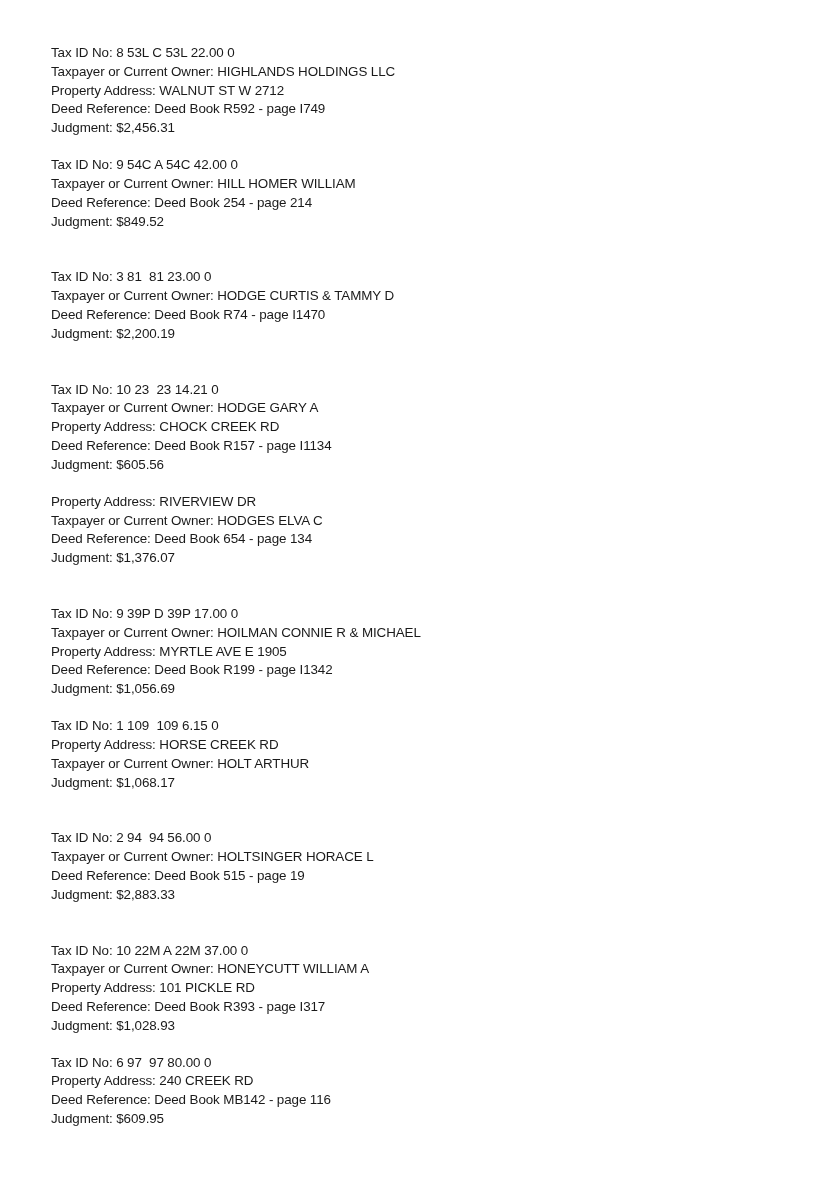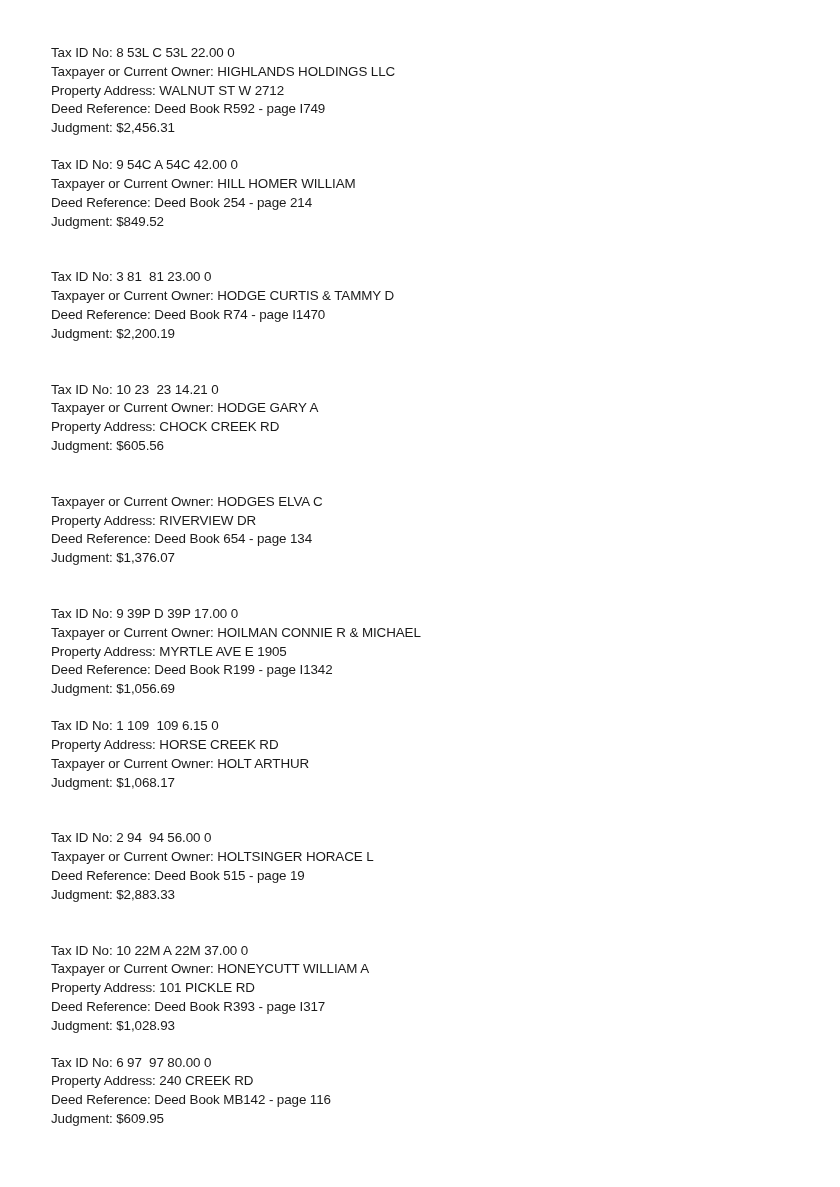--- a/index.html
+++ b/index.html
@@ -58,26 +58,27 @@
     <div class="line"><span>Tax ID No: </span><span>3 81  81 23.00 0</span></div>
     <div class="line"><span>Taxpayer or Current Owner: </span><span>HODGE CURTIS &amp; TAMMY D</span></div>
     <div class="line"><span>Deed Reference: </span><span>Deed Book R74 - page I1470</span></div>
     <div class="line"><span>Judgment: </span><span>$2,200.19</span></div>
   </div>
 
   <div class="record">
     <div class="line"><span>Tax ID No: </span><span>10 23  23 14.21 0</span></div>
     <div class="line"><span>Taxpayer or Current Owner: </span><span>HODGE GARY A</span></div>
     <div class="line"><span>Property Address: </span><span>CHOCK CREEK RD</span></div>
+    <div class="line"><span>Deed Reference: </span><span>Deed Book R157 - page I1134</span></div>
     <div class="line"><span>Judgment: </span><span>$605.56</span></div>
   </div>
 
   <div class="record">
+    <div class="line"><span>Property Address: </span><span>RIVERVIEW DR</span></div>
     <div class="line"><span>Taxpayer or Current Owner: </span><span>HODGES ELVA C</span></div>
-    <div class="line"><span>Property Address: </span><span>RIVERVIEW DR</span></div>
     <div class="line"><span>Deed Reference: </span><span>Deed Book 654 - page 134</span></div>
     <div class="line"><span>Judgment: </span><span>$1,376.07</span></div>
   </div>
 
   <div class="record">
     <div class="line"><span>Tax ID No: </span><span>9 39P D 39P 17.00 0</span></div>
     <div class="line"><span>Taxpayer or Current Owner: </span><span>HOILMAN CONNIE R &amp; MICHAEL</span></div>
     <div class="line"><span>Property Address: </span><span>MYRTLE AVE E 1905</span></div>
     <div class="line"><span>Deed Reference: </span><span>Deed Book R199 - page I1342</span></div>
     <div class="line"><span>Judgment: </span><span>$1,056.69</span></div>

